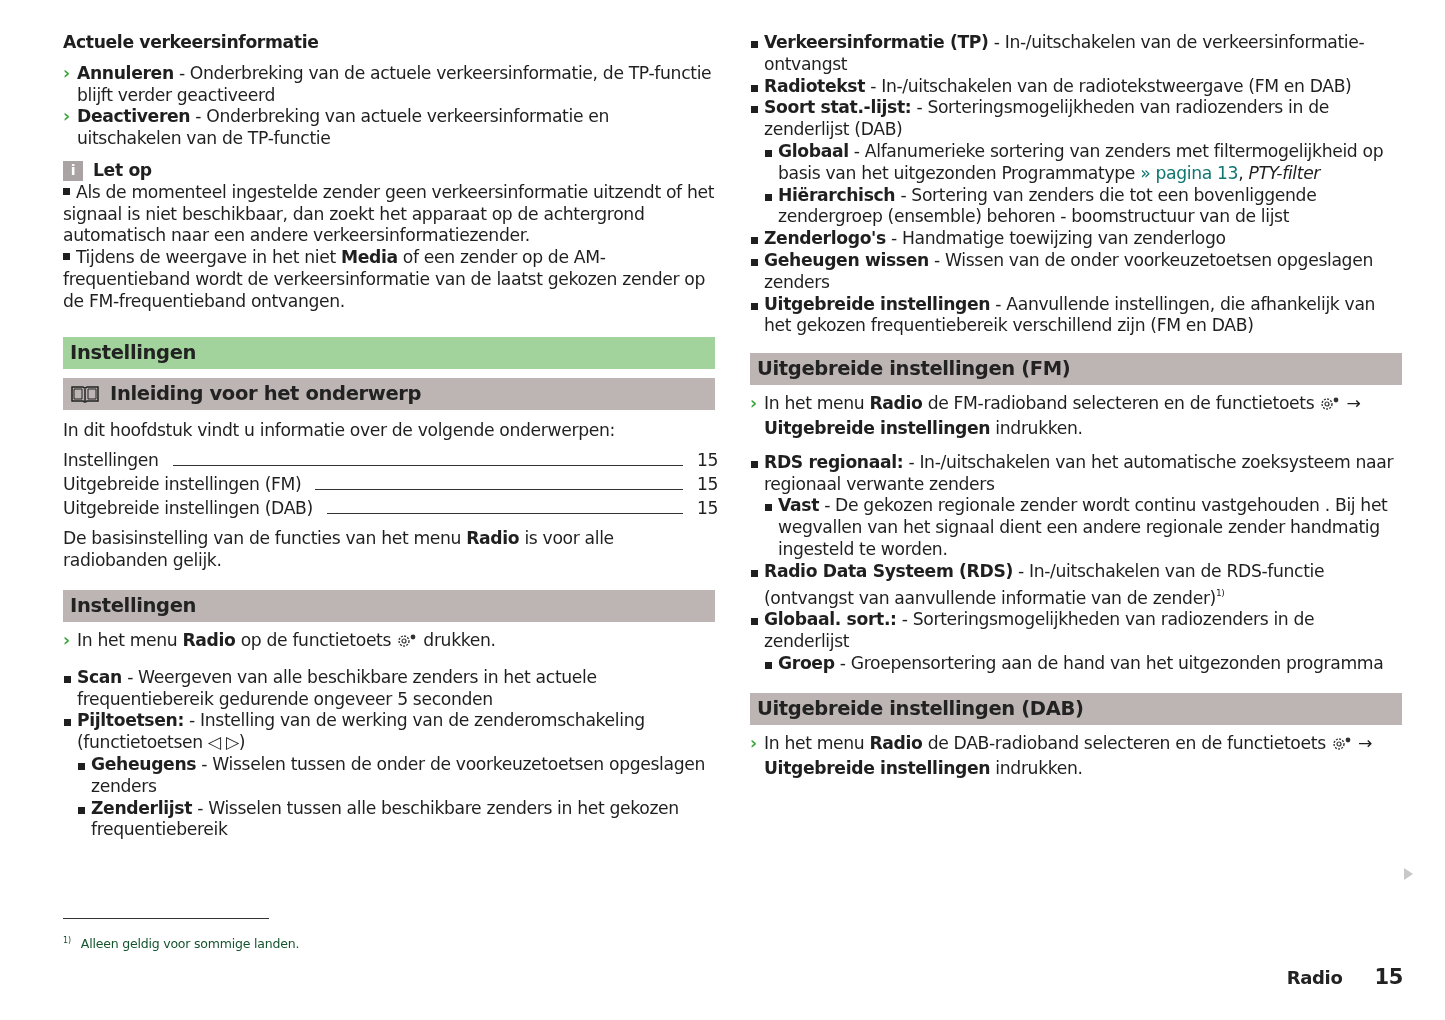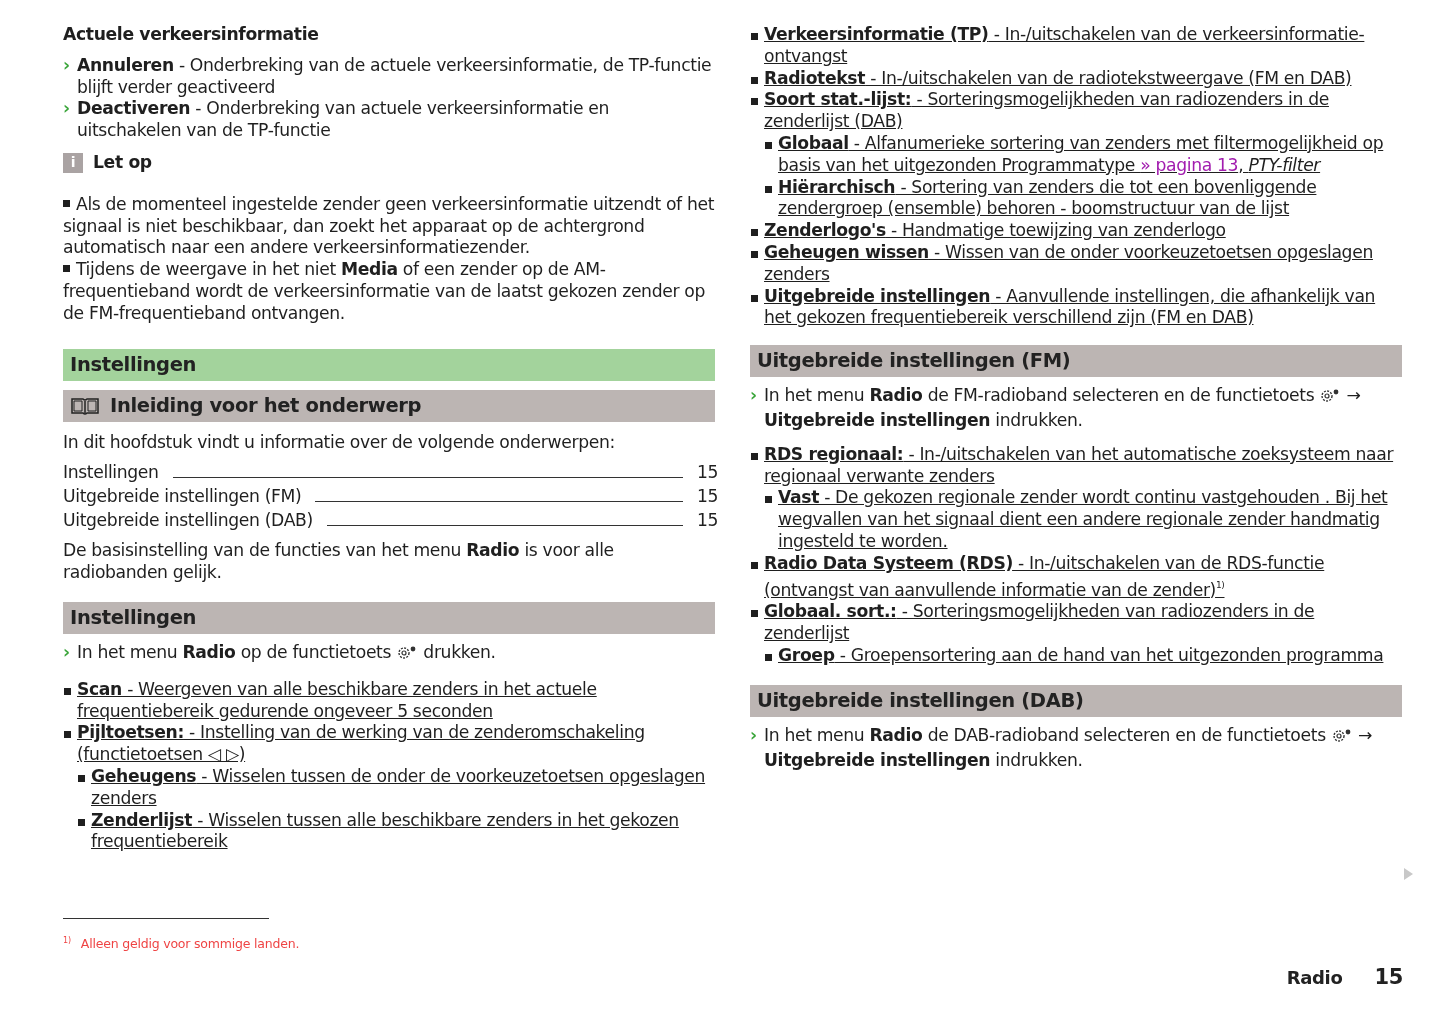--- a/index.html
+++ b/index.html
@@ -1,45 +1,45 @@
 <!DOCTYPE html>
 <html><head>
 <meta charset="utf-8">
 <style>
   * { box-sizing: border-box; margin: 0; padding: 0; }
   html, body { width: 1445px; height: 1020px; background: #ffffff; overflow: hidden; }
   body { font-family: "DejaVu Sans", sans-serif; color: #1f1f1f; font-size: 17.2px; line-height: 21.8px; letter-spacing: -0.35px; position: relative; }
   b { font-weight: bold; }
-  .col { position: absolute; top: 24px; }
+  .col { position: absolute; top: 32px; }
   .col-left { left: 63px; width: 652px; }
   .col-right { left: 750px; width: 652px; }
   .p { margin: 0; }
   .sub-title { font-weight: bold; }
   .step { position: relative; padding-left: 14px; }
   .step .chev { position: absolute; left: 0; top: 0; color: #3aa53a; font-weight: bold; }
-  .bullet { position: relative; padding-left: 14px; text-decoration: underline; }
+  .bullet { position: relative; padding-left: 14px; }
   .bullet .sq { position: absolute; left: 1px; top: 9px; width: 7px; height: 7px; background: #1f1f1f; }
   .bullet.l2 { margin-left: 14px; }
   .inline-sq { display: inline-block; width: 7px; height: 7px; background: #1f1f1f; vertical-align: 3px; margin-right: 6px; }
   .note-head { display: flex; align-items: center; margin-top: 10px; font-weight: bold; }
   .note-icon { width: 20px; height: 20px; background: #aaa3a3; color: #fff; font-weight: bold; font-size: 14px; display: flex; align-items: center; justify-content: center; margin-right: 10px; }
   .bar { height: 32px; display: flex; align-items: center; padding-left: 7px; font-size: 19.5px; font-weight: 600; color: #222; }
   .bar.green { background: #a3d39c; }
   .bar.grey { background: #bcb5b3; }
   .bar .book { margin-right: 10px; display: inline-flex; }
   .toc-row { display: flex; align-items: flex-end; height: 24px; }
   .toc-row .lbl { white-space: nowrap; }
   .toc-row .fill { flex: 1; border-bottom: 1px solid #333; margin: 0 14px 5px 14px; }
   .toc-row .pg { width: 18px; text-align: right; }
-  .link { color: #a21caf; }
+  .link { color: #0f766e; }
   .it { font-style: italic; }
   .sup { font-size: 9px; vertical-align: 8px; }
   .gear { display: inline-block; vertical-align: -3px; }
   .footnote-rule { position: absolute; left: 63px; top: 918px; width: 206px; border-top: 1.5px solid #333; }
-  .footnote { position: absolute; left: 63px; top: 930px; font-size: 12.5px; color: #ef4444; letter-spacing: -0.2px; }
+  .footnote { position: absolute; left: 63px; top: 930px; font-size: 12.5px; color: #14532d; letter-spacing: -0.2px; }
   .footnote .fn-mark { font-size: 8px; vertical-align: 5px; margin-right: 10px; }
   .page-footer { position: absolute; top: 967px; right: 42px; display: flex; align-items: center; }
   .page-footer .section { font-size: 18px; font-weight: 600; margin-right: 32px; color: #222; }
   .page-footer .num { font-size: 21px; font-weight: bold; color: #222; }
   .continue-arrow { position: absolute; left: 1404px; top: 868px; width: 0; height: 0; border-top: 6px solid transparent; border-bottom: 6px solid transparent; border-left: 9px solid #c8c8c8; }
 </style>
 </head>
 <body>
 
 <div class="col col-left">
@@ -51,21 +51,21 @@
   </div>
   <div class="step">
     <span class="chev">›</span>
     <b>Deactiveren</b><span> - Onderbreking van actuele verkeersinformatie en uitschakelen van de TP-functie</span>
   </div>
 
   <div class="note-head">
     <span class="note-icon">i</span>
     <span>Let op</span>
   </div>
-  <div class="p" style="margin-top:20px">
+  <div class="p" style="margin-top:0">
     <span class="inline-sq"></span><span>Als de momenteel ingestelde zender geen verkeersinformatie uitzendt of het signaal is niet beschikbaar, dan zoekt het apparaat op de achtergrond automatisch naar een andere verkeersinformatiezender.</span>
   </div>
   <div class="p">
     <span class="inline-sq"></span><span>Tijdens de weergave in het niet </span><b>Media</b><span> of een zender op de AM-frequentieband wordt de verkeersinformatie van de laatst gekozen zender op de FM-frequentieband ontvangen.</span>
   </div>
 
   <div style="height:24px"></div>
   <div class="bar green">Instellingen</div>
   <div style="height:9px"></div>
   <div class="bar grey">

